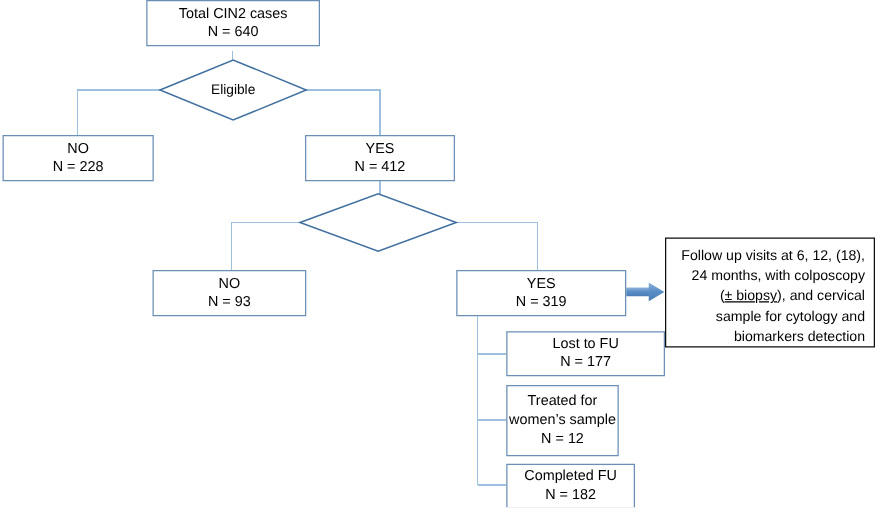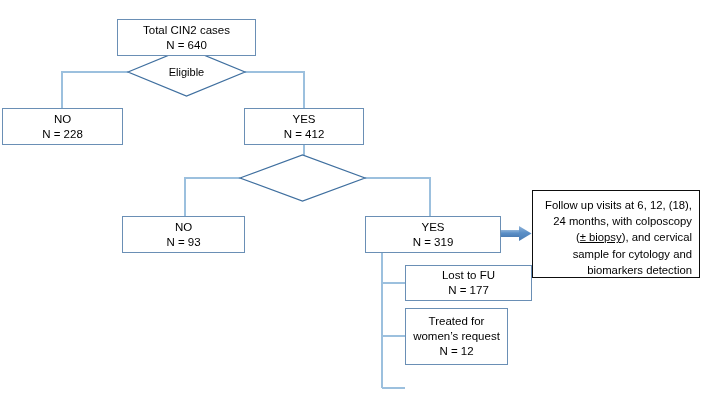--- a/index.html
+++ b/index.html
@@ -109,21 +109,21 @@
       <polygon points="128,72 186.5,48 245,72 186.5,96"></polygon>
       <polygon points="240,178 302.5,155 365,178 302.5,201"></polygon>
     </g>
 
     <g>
       <rect x="500" y="230" width="22" height="7" fill="url(#arrowGrad)"></rect>
       <polygon points="519,226 531.5,233.5 519,241" fill="url(#arrowGrad)"></polygon>
     </g>
   </svg>
 
-  <div class="node" style="left:117px; top:19px; width:139px; height:37px;">
+  <div class="node" style="left:117px; top:0; width:139px; height:37px;">
     <span class="ln">Total CIN2 cases</span>
     <span class="ln">N = 640</span>
   </div>
 
   <div class="diamond-wrap" style="left:128px; top:48px; width:117px; height:48px;">
     <div class="diamond-label">Eligible</div>
   </div>
 
   <div class="node" style="left:2px; top:108px; width:121px; height:37px;">
     <span class="ln">NO</span>
@@ -144,22 +144,26 @@
   <div class="node" style="left:365px; top:216px; width:136px; height:37px;">
     <span class="ln">YES</span>
     <span class="ln">N = 319</span>
   </div>
 
   <div class="node" style="left:405px; top:265px; width:127px; height:36px;">
     <span class="ln">Lost to FU</span>
     <span class="ln">N = 177</span>
   </div>
 
-  <div class="node" style="left:405px; top:308px; width:103px; height:57px;">
+  <div class="node" style="left:405px; top:308px; width:90px; height:57px;">
     <span class="ln">Treated for</span>
-    <span class="ln">women’s request</span>
+    <span class="ln">women’s sample</span>
     <span class="ln">N = 12</span>
   </div>
 
+  <div class="node" style="left:405px; top:371px; width:103px; height:36px;">
+    <span class="ln">Completed FU</span>
+    <span class="ln">N = 182</span>
+  </div>
 
   <div class="textbox" style="left:532px; top:190px; width:168px; height:88px;"><span>Follow up visits at 6, 12, (18), 24 months, with colposcopy (</span><u>± biopsy</u><span>), and cervical sample for cytology and biomarkers detection</span></div>
 
 </div>
 
 </body></html>

